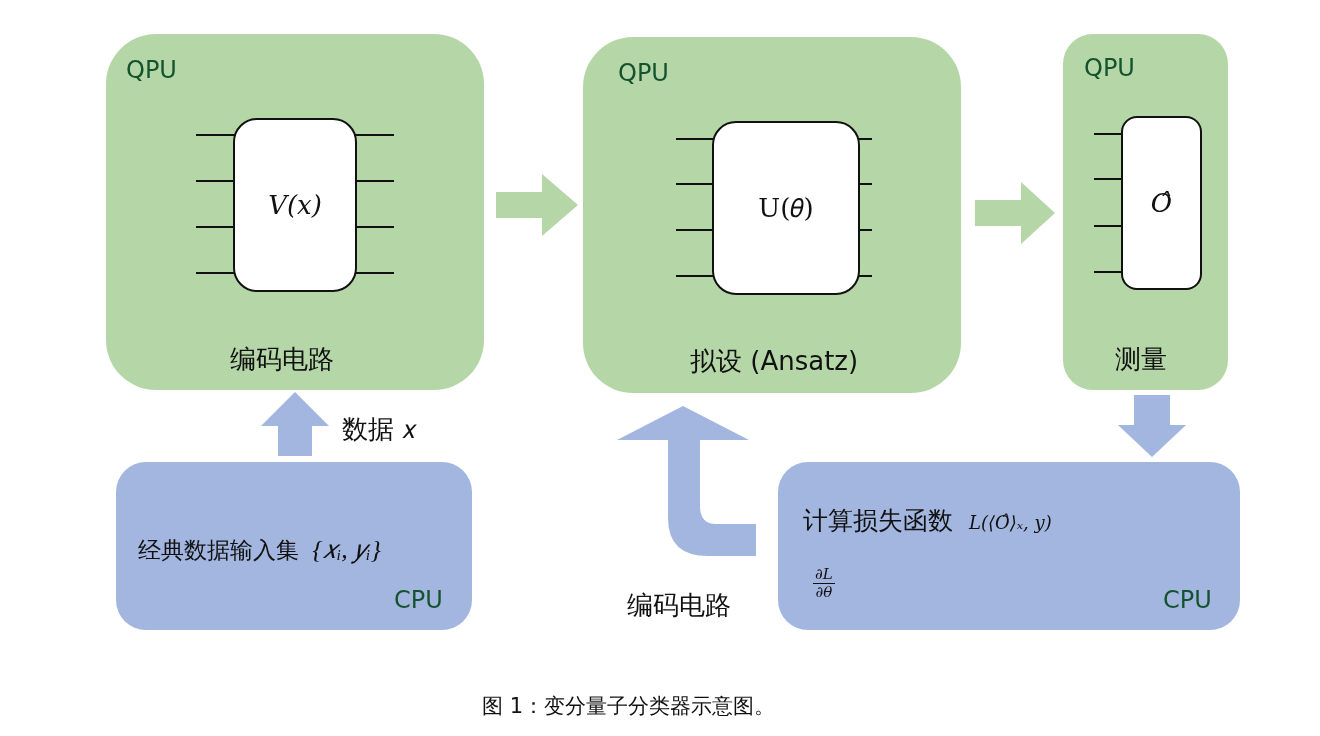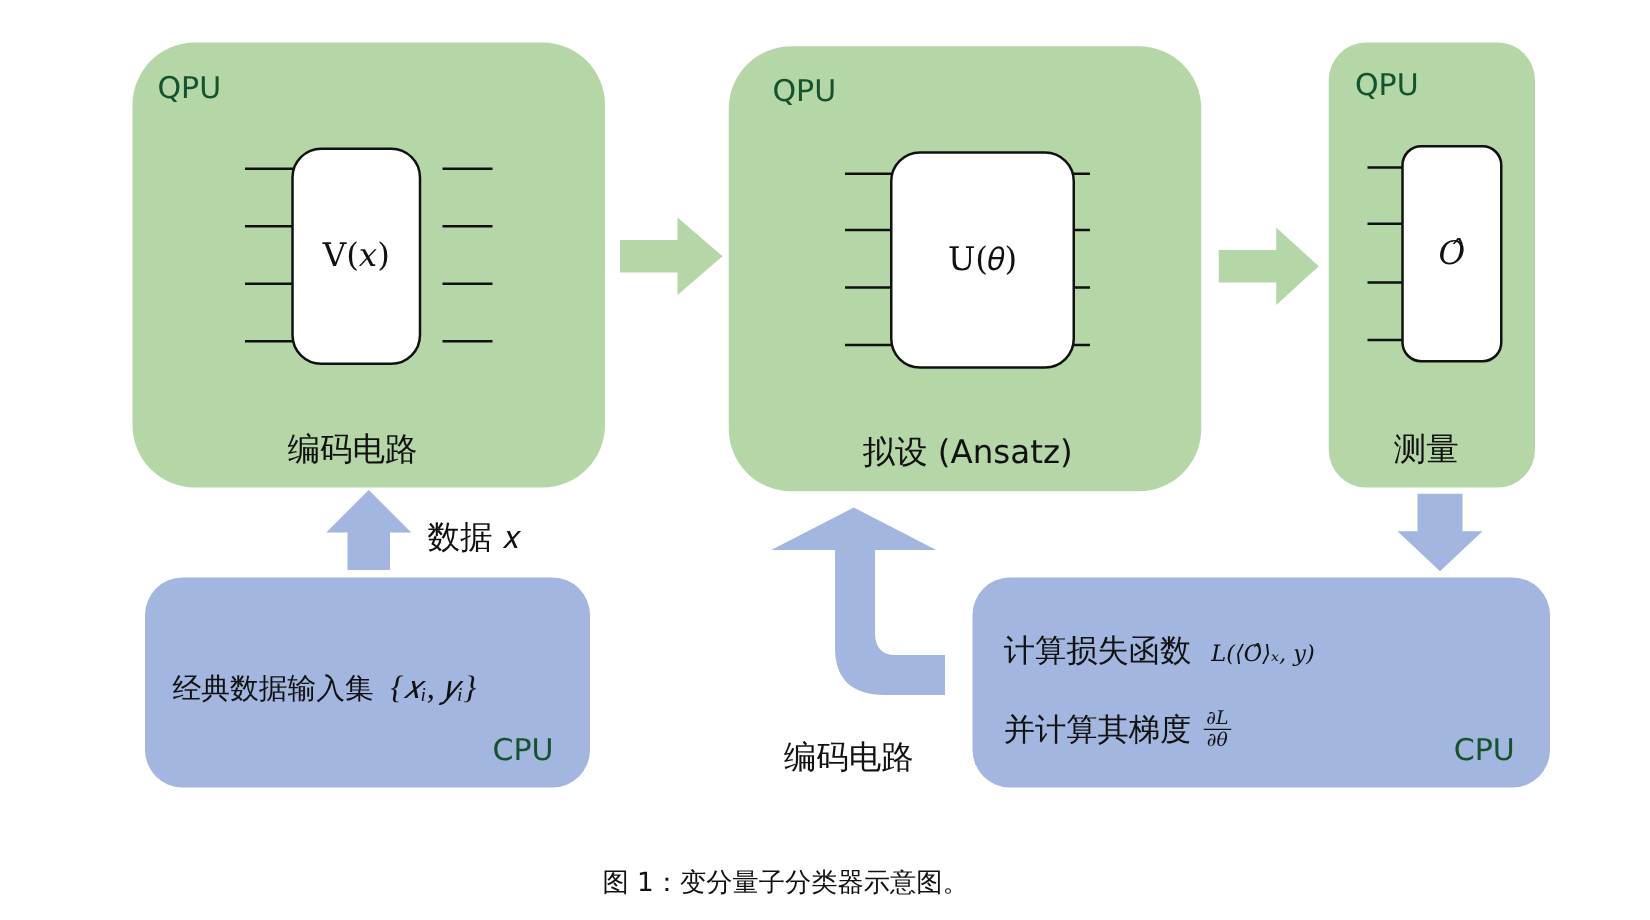--- a/index.html
+++ b/index.html
@@ -24,21 +24,21 @@
 <div class="abs qpu" style="left:106px;top:34px;width:378px;height:356px;"></div>
 <div class="abs tag" style="left:126px;top:56px;">QPU</div>
 <div class="abs wire" style="left:196px;top:134px;width:40px;"></div>
 <div class="abs wire" style="left:196px;top:180px;width:40px;"></div>
 <div class="abs wire" style="left:196px;top:226px;width:40px;"></div>
 <div class="abs wire" style="left:196px;top:272px;width:40px;"></div>
 <div class="abs wire" style="left:354px;top:134px;width:40px;"></div>
 <div class="abs wire" style="left:354px;top:180px;width:40px;"></div>
 <div class="abs wire" style="left:354px;top:226px;width:40px;"></div>
 <div class="abs wire" style="left:354px;top:272px;width:40px;"></div>
-<div class="abs gate" style="left:233px;top:118px;width:104px;height:174px;">V(𝑥)</div>
+<div class="abs gate" style="left:233px;top:118px;width:124px;height:174px;font-style:italic;">V(𝑥)</div>
 <div class="abs lbl" style="left:230px;top:342px;">编码电路</div>
 
 <svg class="arrow" style="left:496px;top:174px;" width="84" height="62">
   <polygon points="0,18 46,18 46,0 82,31 46,62 46,44 0,44" fill="#b5d6a7"></polygon>
 </svg>
 
 <div class="abs qpu" style="left:583px;top:37px;width:378px;height:356px;"></div>
 <div class="abs tag" style="left:618px;top:59px;">QPU</div>
 <div class="abs wire" style="left:676px;top:138px;width:40px;"></div>
 <div class="abs wire" style="left:676px;top:183px;width:40px;"></div>
@@ -85,21 +85,20 @@
   <polygon points="0,34 66,0 132,34" fill="#a2b6e0" transform="translate(-1,0) scale(1,1)"></polygon>
 </svg>
 <div class="abs lbl" style="left:627px;top:588px;">编码电路</div>
 
 <div class="abs cpu" style="left:778px;top:462px;width:462px;height:168px;"></div>
 <div class="abs lbl" style="left:803px;top:504px;font-size:25px;">
   <span>计算损失函数</span>
   <span class="math" style="font-size:18px;margin-left:8px;">𝐿(⟨𝑂̂⟩ₓ, 𝑦)</span>
 </div>
 <div class="abs lbl" style="left:803px;top:566px;font-size:25px;display:flex;align-items:center;">
-  <span>并计算其梯度</span>
   <span style="display:inline-flex;flex-direction:column;align-items:center;margin-left:10px;font-family:'DejaVu Serif',serif;font-style:italic;font-size:15px;line-height:17px;">
     <span style="border-bottom:1.5px solid #111;padding:0 2px;">∂𝐿</span>
     <span>∂𝜃</span>
   </span>
 </div>
 <div class="abs tag" style="left:1163px;top:586px;">CPU</div>
 
 <div class="abs caption" style="left:482px;top:692px;">图 1：变分量子分类器示意图。</div>
 
 </body></html>

